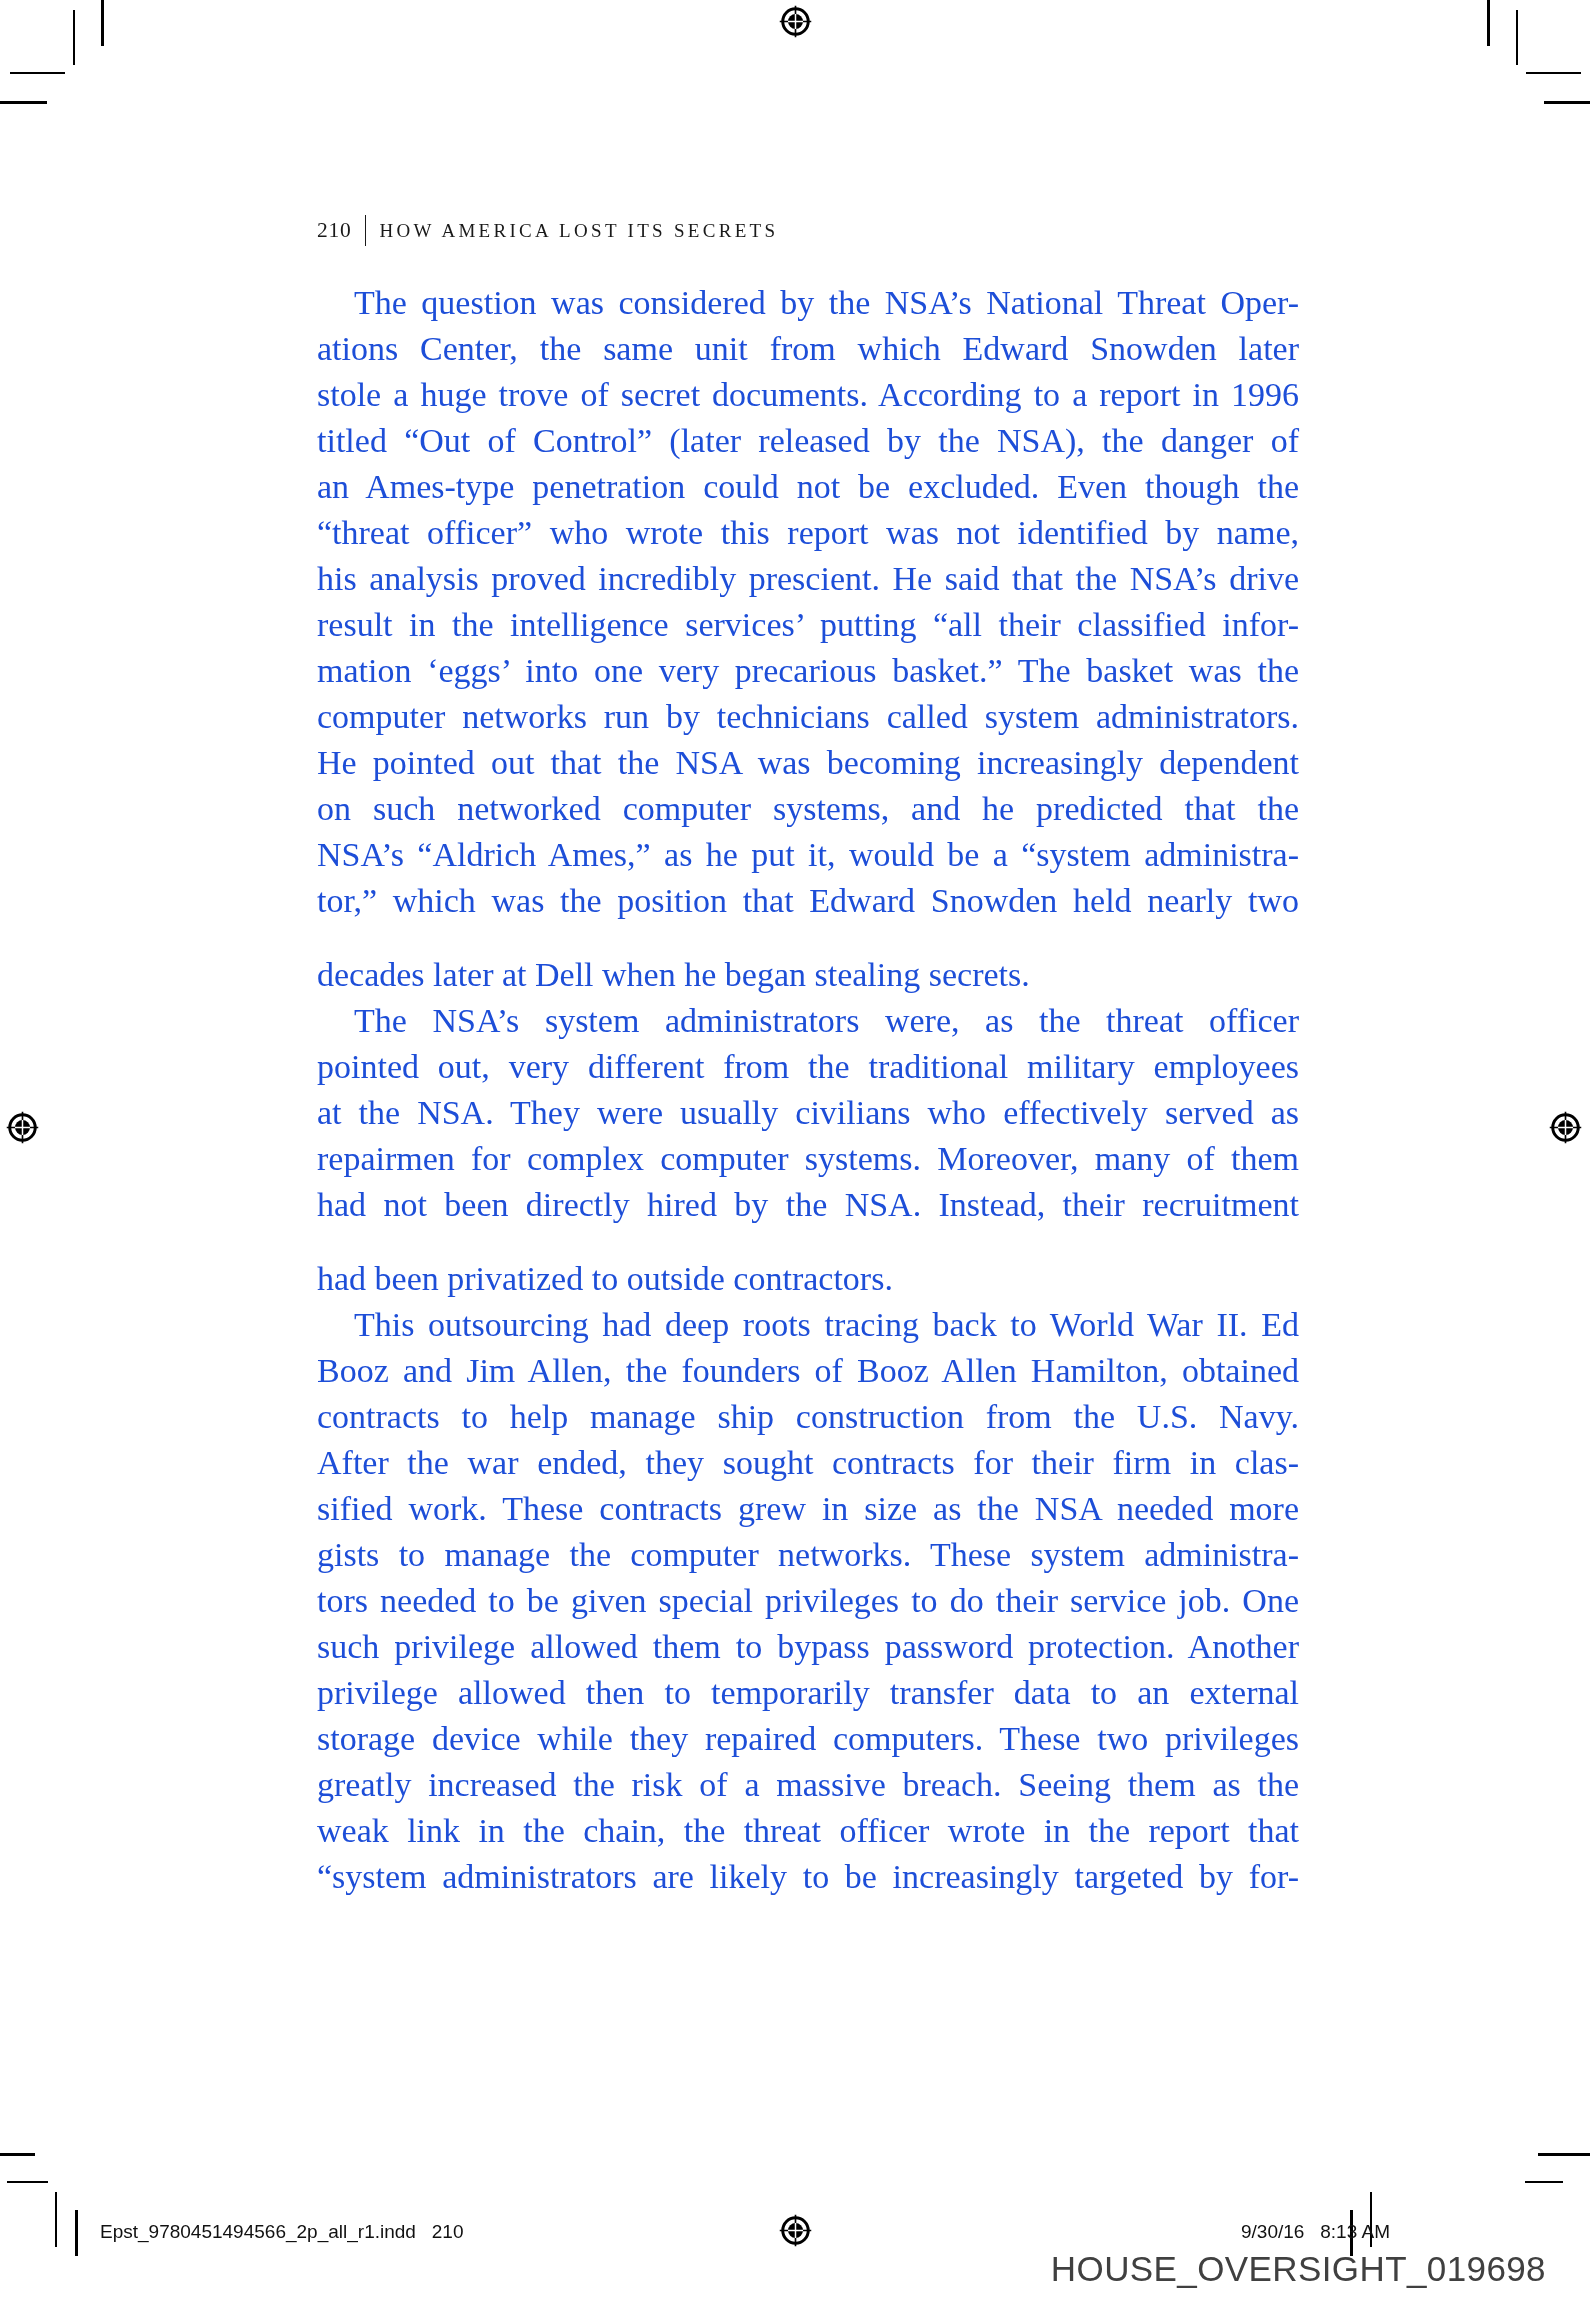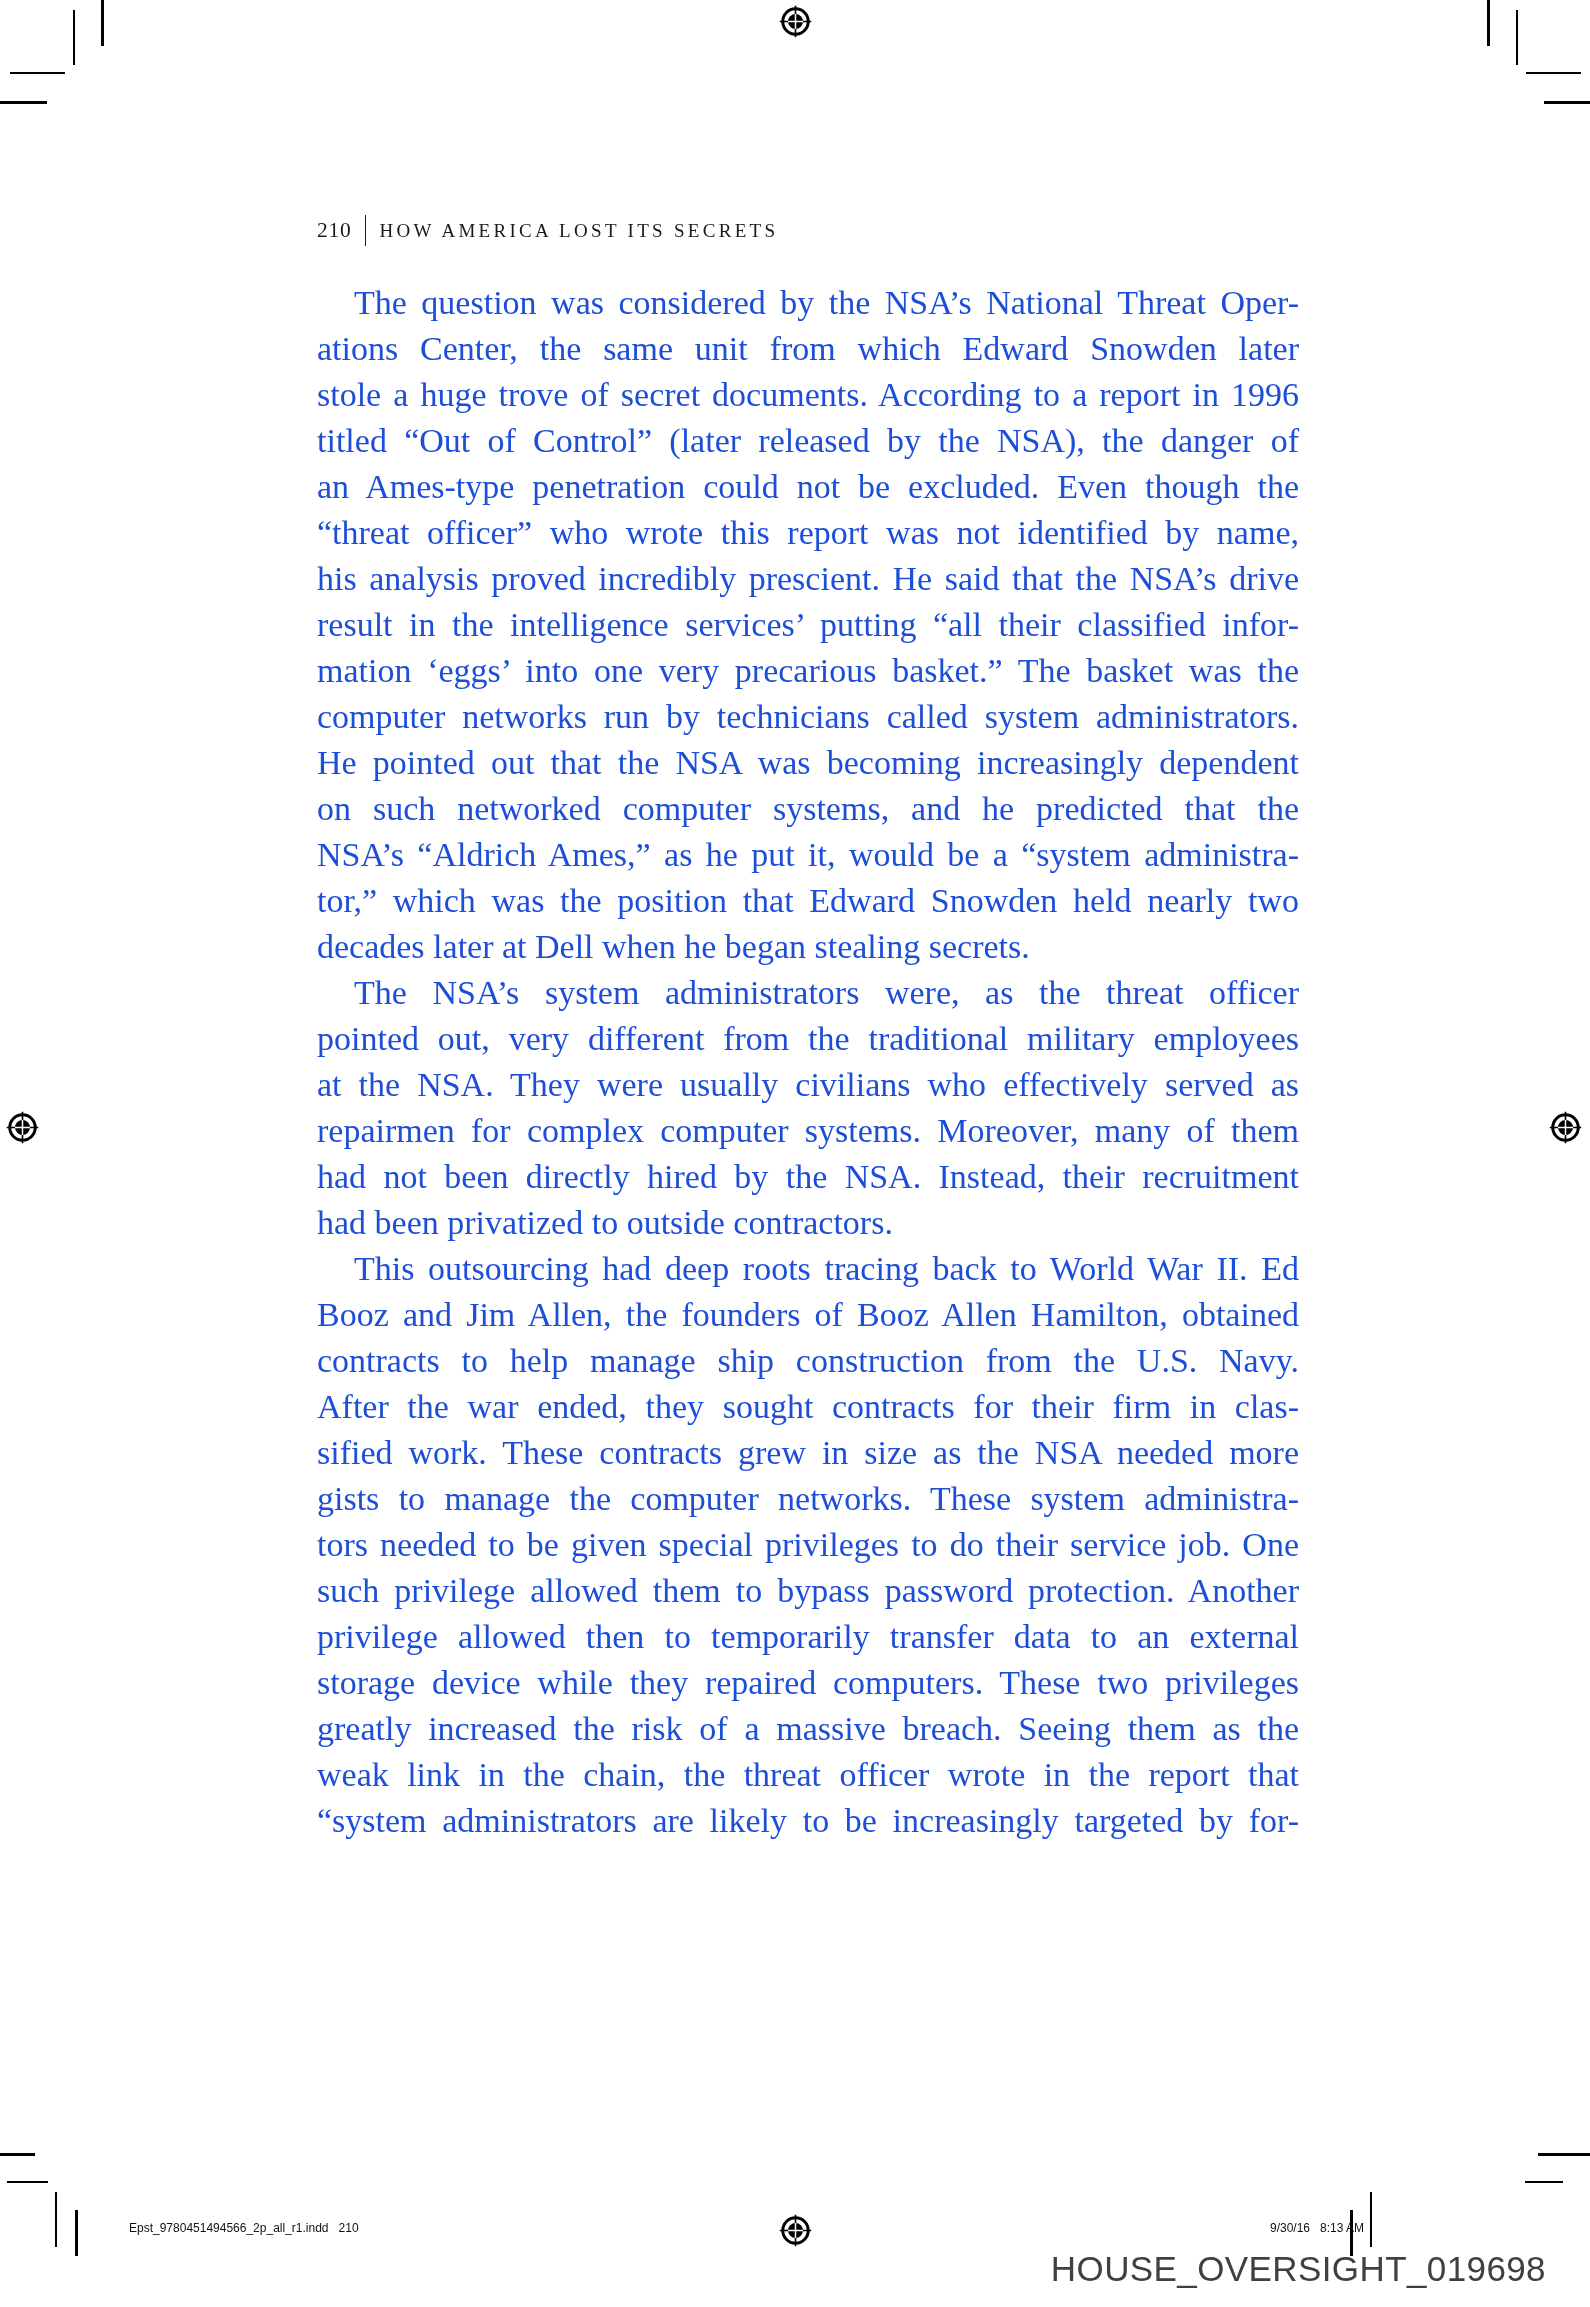--- a/index.html
+++ b/index.html
@@ -28,26 +28,26 @@
 
   .body-text {
     position: absolute; left: 317px; top: 280px; width: 982px;
     font-family: "Liberation Serif", "DejaVu Serif", serif;
     font-size: 34px; line-height: 46px; color: #1d4ed8;
   }
   .body-text .line {
     display: block; text-align: justify; text-align-last: justify;
     white-space: nowrap; height: 46px;
   }
-  .body-text .line.last { text-align-last: left; }
+  .body-text .line.last { text-align-last: left; margin-top: 28px; }
   .body-text .line.indent { padding-left: 37px; }
 
   .slug {
     position: absolute; font-family: "Liberation Sans", "DejaVu Sans", sans-serif;
-    font-size: 12px; color: #111; margin-left: 29px;
+    font-size: 19px; color: #111;
   }
   .bates {
     position: absolute; right: 44px; top: 2249px;
     font-family: "Liberation Sans", "DejaVu Sans", sans-serif;
     font-size: 35px; color: #404040; letter-spacing: 0.4px;
   }
 </style>
 </head>
 <body>
 

